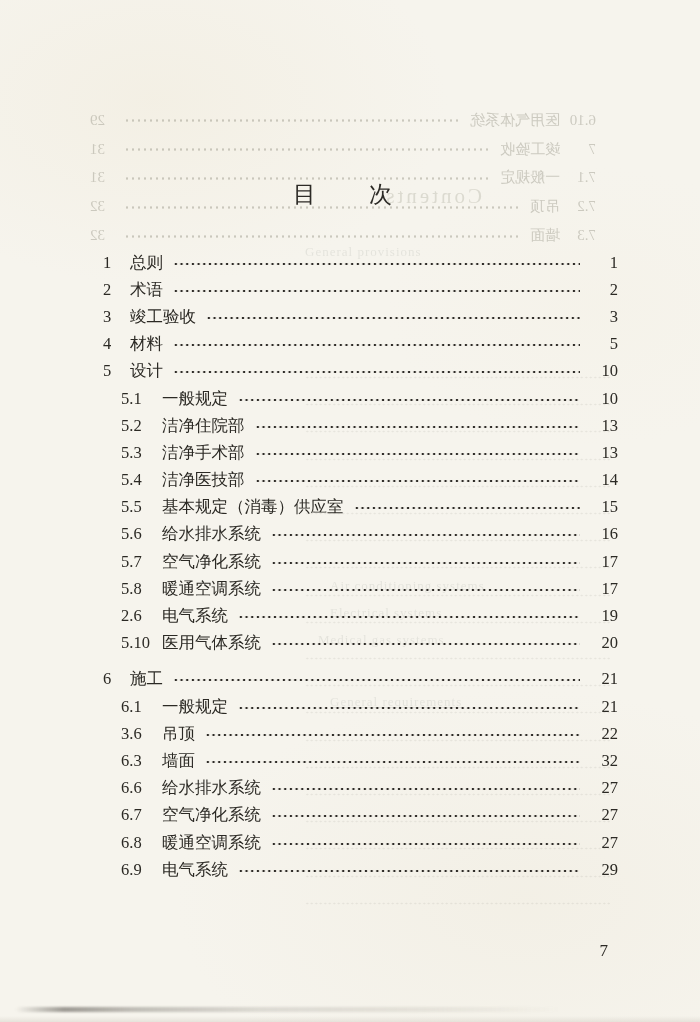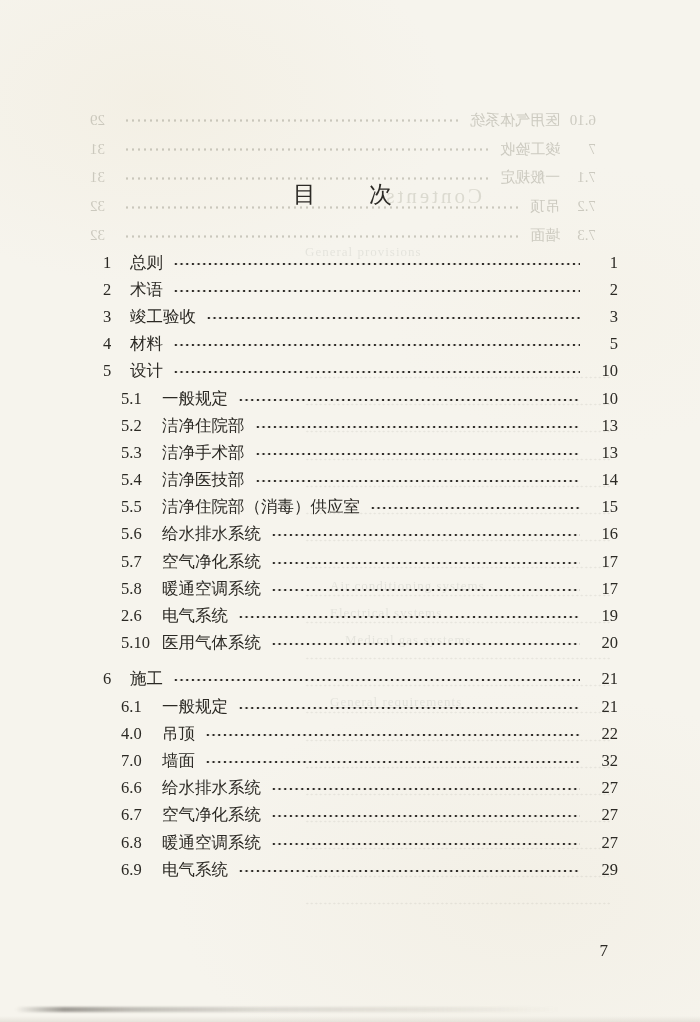--- a/index.html
+++ b/index.html
@@ -35,21 +35,21 @@
   .contents-ghost{
     position:absolute;left:302px;top:184px;width:180px;
     font-size:21px;letter-spacing:3px;color:#b2b1a2;opacity:.38;
     transform:scaleX(-1);filter:blur(.6px);
   }
   .ghost-frag{
     position:absolute;font-size:13px;color:#8f948c;opacity:.17;
     filter:blur(.5px);white-space:nowrap;letter-spacing:1px;
   }
   .f1{left:305px;top:244px;} .f2{left:330px;top:578px;}
-  .f3{left:330px;top:605px;} .f4{left:318px;top:632px;margin-left:27px;}
+  .f3{left:330px;top:605px;} .f4{left:318px;top:632px;}
   .f5{left:330px;top:694px;text-decoration:underline;}
   .ghostline{
     position:absolute;left:305px;right:90px;height:3px;opacity:.14;
     background:radial-gradient(circle,rgba(115,113,100,.9) .8px,rgba(115,113,100,0) 1.1px) left center/4.5px 3px repeat-x;
   }
   
   .doc-title{
     position:absolute;left:0;right:0;top:179px;
     text-align:center;
     font-size:23px;letter-spacing:15px;color:#2c2a26;
@@ -179,21 +179,21 @@
     <span class="pageno">13</span>
   </div>
       <div class="toc-row lvl2">
     <span class="num">5.4</span>
     <span class="label">洁净医技部</span>
     <span class="leader"></span>
     <span class="pageno">14</span>
   </div>
       <div class="toc-row lvl2">
     <span class="num">5.5</span>
-    <span class="label">洁净住院部（消毒）供应室</span>
+    <span class="label">基本规定（消毒）供应室</span>
     <span class="leader"></span>
     <span class="pageno">15</span>
   </div>
       <div class="toc-row lvl2">
     <span class="num">5.6</span>
     <span class="label">给水排水系统</span>
     <span class="leader"></span>
     <span class="pageno">16</span>
   </div>
       <div class="toc-row lvl2">
@@ -226,27 +226,27 @@
     <span class="leader"></span>
     <span class="pageno">21</span>
   </div>
       <div class="toc-row lvl2">
     <span class="num">6.1</span>
     <span class="label">一般规定</span>
     <span class="leader"></span>
     <span class="pageno">21</span>
   </div>
       <div class="toc-row lvl2">
-    <span class="num">4.0</span>
+    <span class="num">3.6</span>
     <span class="label">吊顶</span>
     <span class="leader"></span>
     <span class="pageno">22</span>
   </div>
       <div class="toc-row lvl2">
-    <span class="num">7.0</span>
+    <span class="num">6.3</span>
     <span class="label">墙面</span>
     <span class="leader"></span>
     <span class="pageno">32</span>
   </div>
       <div class="toc-row lvl2">
     <span class="num">6.6</span>
     <span class="label">给水排水系统</span>
     <span class="leader"></span>
     <span class="pageno">27</span>
   </div>

